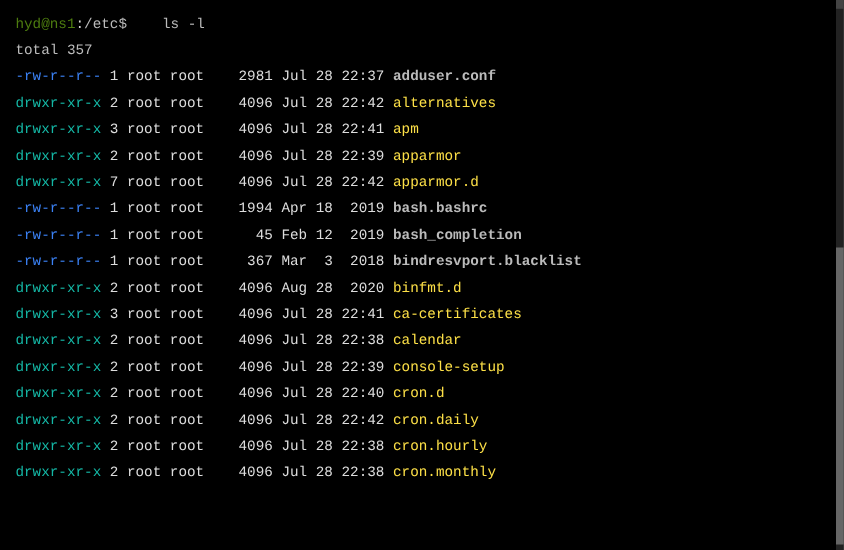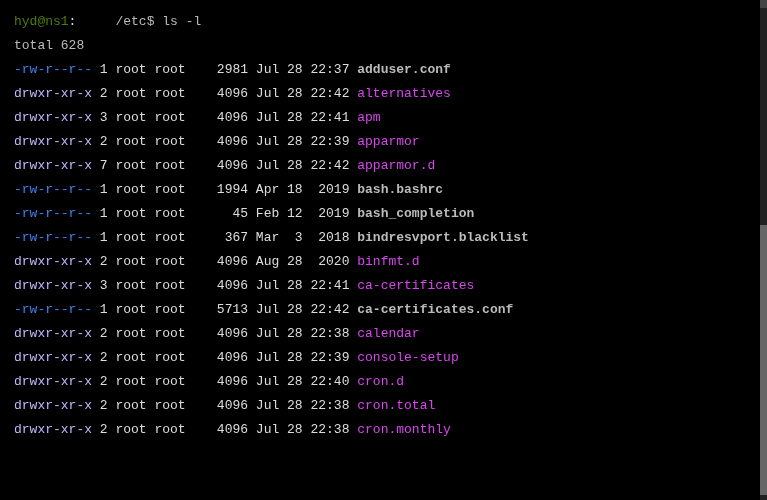--- a/index.html
+++ b/index.html
@@ -15,28 +15,28 @@
       font-family: "Consolas", "Courier New", monospace;
       font-size: 13px;
       line-height: 24px;
       padding: 10px 14px;
       width: 760px;
       height: 500px;
       overflow-y: auto;
     }
     .prompt-line { white-space: pre; }
     .user-host { color: #4d7c0f; }
-    .path { color: #bbb; margin-left: 39px; }
+    .path { color: #bbb; }
     .dollar { color: #bbb; }
-    .cmd { color: #bbb; }
+    .cmd { color: #bbb; margin-left: 24px; }
     .total-line { color: #bbb; white-space: pre; }
     .row { white-space: pre; display: block; }
-    .perm-d { color: #c4b5fd; }
+    .perm-d { color: #14b8a6; }
     .perm-f { color: #3b82f6; }
-    .name-dir { color: #d946ef; }
+    .name-dir { color: #fde047; }
     .name-file { color: #bbb; font-weight: bold; }
     .scrollbar-area {
       position: fixed;
       right: 0;
       top: 0;
       width: 7px;
       height: 500px;
       background: #222;
     }
     .scrollbar-up {
@@ -50,37 +50,37 @@
       top: 225px; left: 0;
       width: 7px; height: 270px;
       background: #666;
     }
   </style>
 </head>
 <body>
 
 <div class="terminal">
   <div class="prompt-line"><span class="user-host">hyd@ns1</span><span>:</span><span class="path">/etc</span><span class="dollar">$ </span><span class="cmd">ls -l</span></div>
-  <div class="total-line">total 628</div>
+  <div class="total-line">total 357</div>
   <div id="rows">
       <div class="row"><span class="perm-f">-rw-r--r--</span><span> 1 root root    2981 Jul 28 22:37 </span><span class="name-file">adduser.conf</span></div>
       <div class="row"><span class="perm-d">drwxr-xr-x</span><span> 2 root root    4096 Jul 28 22:42 </span><span class="name-dir">alternatives</span></div>
       <div class="row"><span class="perm-d">drwxr-xr-x</span><span> 3 root root    4096 Jul 28 22:41 </span><span class="name-dir">apm</span></div>
       <div class="row"><span class="perm-d">drwxr-xr-x</span><span> 2 root root    4096 Jul 28 22:39 </span><span class="name-dir">apparmor</span></div>
       <div class="row"><span class="perm-d">drwxr-xr-x</span><span> 7 root root    4096 Jul 28 22:42 </span><span class="name-dir">apparmor.d</span></div>
       <div class="row"><span class="perm-f">-rw-r--r--</span><span> 1 root root    1994 Apr 18  2019 </span><span class="name-file">bash.bashrc</span></div>
       <div class="row"><span class="perm-f">-rw-r--r--</span><span> 1 root root      45 Feb 12  2019 </span><span class="name-file">bash_completion</span></div>
       <div class="row"><span class="perm-f">-rw-r--r--</span><span> 1 root root     367 Mar  3  2018 </span><span class="name-file">bindresvport.blacklist</span></div>
       <div class="row"><span class="perm-d">drwxr-xr-x</span><span> 2 root root    4096 Aug 28  2020 </span><span class="name-dir">binfmt.d</span></div>
       <div class="row"><span class="perm-d">drwxr-xr-x</span><span> 3 root root    4096 Jul 28 22:41 </span><span class="name-dir">ca-certificates</span></div>
-      <div class="row"><span class="perm-f">-rw-r--r--</span><span> 1 root root    5713 Jul 28 22:42 </span><span class="name-file">ca-certificates.conf</span></div>
       <div class="row"><span class="perm-d">drwxr-xr-x</span><span> 2 root root    4096 Jul 28 22:38 </span><span class="name-dir">calendar</span></div>
       <div class="row"><span class="perm-d">drwxr-xr-x</span><span> 2 root root    4096 Jul 28 22:39 </span><span class="name-dir">console-setup</span></div>
       <div class="row"><span class="perm-d">drwxr-xr-x</span><span> 2 root root    4096 Jul 28 22:40 </span><span class="name-dir">cron.d</span></div>
-      <div class="row"><span class="perm-d">drwxr-xr-x</span><span> 2 root root    4096 Jul 28 22:38 </span><span class="name-dir">cron.total</span></div>
+      <div class="row"><span class="perm-d">drwxr-xr-x</span><span> 2 root root    4096 Jul 28 22:42 </span><span class="name-dir">cron.daily</span></div>
+      <div class="row"><span class="perm-d">drwxr-xr-x</span><span> 2 root root    4096 Jul 28 22:38 </span><span class="name-dir">cron.hourly</span></div>
       <div class="row"><span class="perm-d">drwxr-xr-x</span><span> 2 root root    4096 Jul 28 22:38 </span><span class="name-dir">cron.monthly</span></div>
     </div>
 </div>
 
 <div class="scrollbar-area">
   <div class="scrollbar-up"></div>
   <div class="scrollbar-thumb"></div>
 </div>
 
 </body></html>

